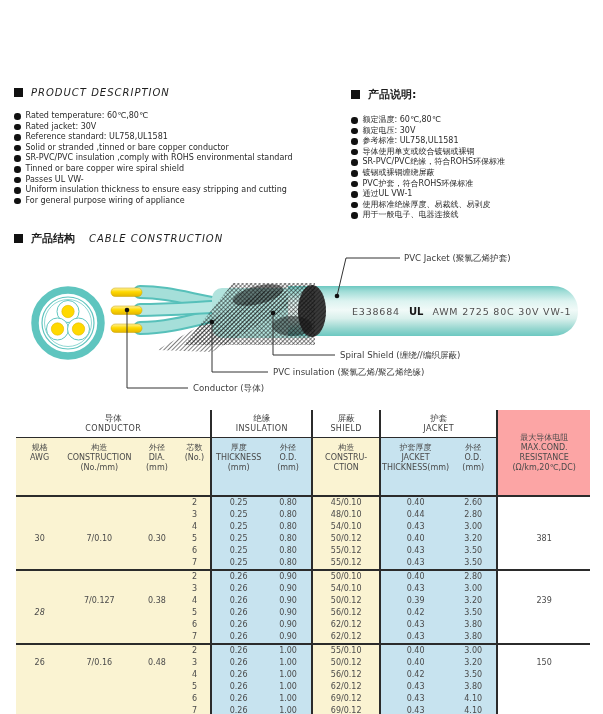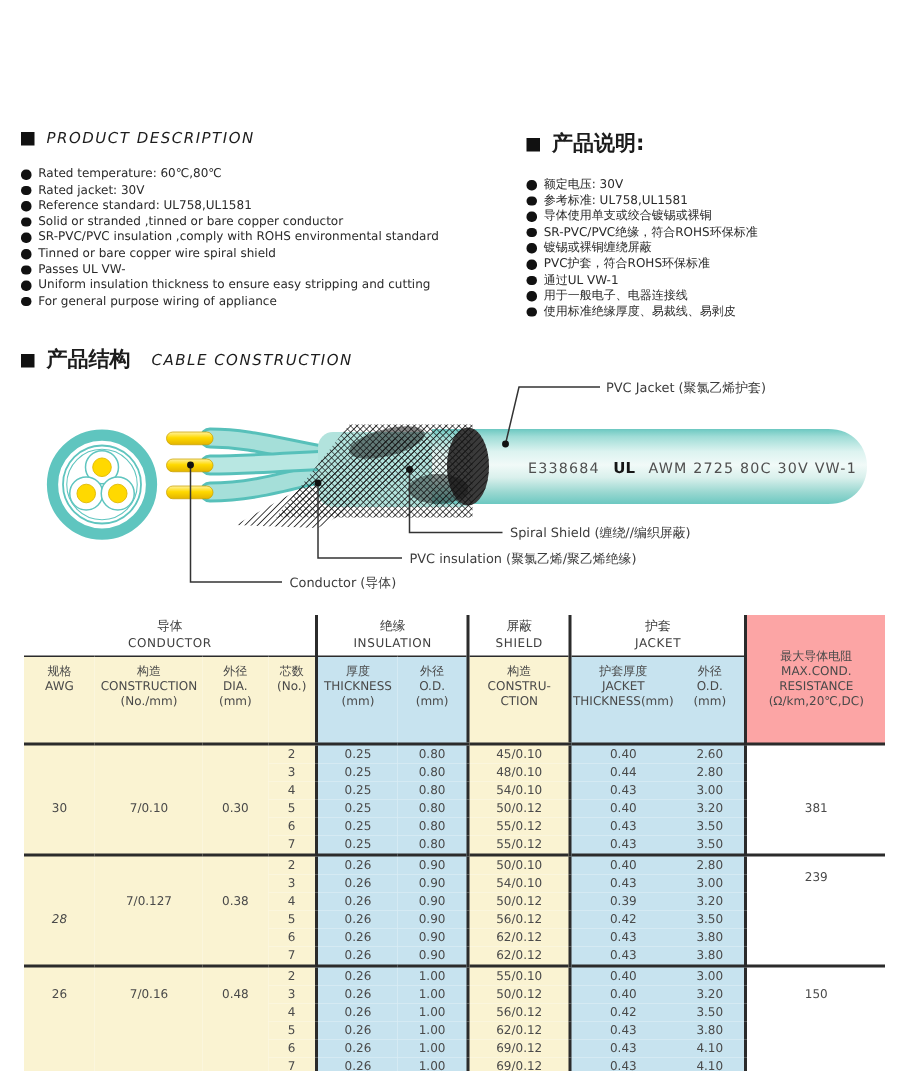--- a/index.html
+++ b/index.html
@@ -6,21 +6,21 @@
   body{
     width:603px;height:714px;position:relative;overflow:hidden;
     background:#ffffff;
     font-family:"DejaVu Sans","Liberation Sans",sans-serif;
     color:#2e2e2e;
   }
   
   .sec-title{display:flex;align-items:center;gap:8px;}
   .sq{width:9px;height:9px;background:#111;flex:0 0 auto;}
   .t-en{font-size:10px;letter-spacing:1px;color:#1c1c1c;font-style:italic;}
-  .t-zh{font-size:14px;font-weight:bold;color:#1c1c1c;}
+  .t-zh{font-size:11px;font-weight:bold;color:#1c1c1c;}
 
   
   #desc-left{position:absolute;left:14px;top:87px;width:334px;}
   #desc-right{position:absolute;left:351px;top:87px;width:250px;}
   ul.desc{list-style:none;margin:13px 0 0 0;padding:0;font-size:8px;color:#2a2a2a;}
   ul.desc li{line-height:10.6px;white-space:nowrap;display:flex;align-items:center;gap:5px;}
   ul.desc .dot{width:6.5px;height:6.5px;border-radius:50%;background:#111;flex:0 0 auto;}
 
   #sec2-title{position:absolute;left:14px;top:231px;}
   #sec2-title .t-en{margin-left:6px;}
@@ -101,20 +101,24 @@
 </div>
 
 <div id="desc-right">
   <div class="sec-title">
     <span class="sq"></span>
     <span class="t-zh">产品说明:</span>
   </div>
   <ul class="desc">
       <li>
         <span class="dot"></span>
+        <span>额定温度: 60℃,80℃</span>
+      </li>
+      <li>
+        <span class="dot"></span>
         <span>额定电压: 30V</span>
       </li>
       <li>
         <span class="dot"></span>
         <span>参考标准: UL758,UL1581</span>
       </li>
       <li>
         <span class="dot"></span>
         <span>导体使用单支或绞合镀锡或裸铜</span>
       </li>
@@ -129,25 +133,25 @@
       <li>
         <span class="dot"></span>
         <span>PVC护套，符合ROHS环保标准</span>
       </li>
       <li>
         <span class="dot"></span>
         <span>通过UL VW-1</span>
       </li>
       <li>
         <span class="dot"></span>
+        <span>使用标准绝缘厚度、易裁线、易剥皮</span>
+      </li>
+      <li>
+        <span class="dot"></span>
         <span>用于一般电子、电器连接线</span>
-      </li>
-      <li>
-        <span class="dot"></span>
-        <span>使用标准绝缘厚度、易裁线、易剥皮</span>
       </li>
     </ul>
 </div>
 
 <div id="sec2-title" class="sec-title">
   <span class="sq"></span>
   <span class="t-zh">产品结构</span>
   <span class="t-en">CABLE CONSTRUCTION</span>
 </div>
 
@@ -385,21 +389,21 @@
         <tr>
           <td class="bg-y span" rowspan="6" style="padding-top: 36px; font-style: italic;">28</td>
           <td class="bg-y span" rowspan="6" style="padding-top: 24px;">7/0.127</td>
           <td class="bg-y span" rowspan="6" style="padding-top: 24px;">0.38</td>
           <td class="bg-y">2</td>
           <td class="bg-b sep">0.26</td>
           <td class="bg-b">0.90</td>
           <td class="bg-y sep">50/0.10</td>
           <td class="bg-b sep">0.40</td>
           <td class="bg-b">2.80</td>
-          <td class="bg-w sep span" rowspan="6" style="padding-top: 8px;">239</td>
+          <td class="bg-w sep span" rowspan="6" style="padding-top: 24px;">239</td>
         </tr>
         <tr>
           <td class="bg-y">3</td>
           <td class="bg-b sep">0.26</td>
           <td class="bg-b">0.90</td>
           <td class="bg-y sep">54/0.10</td>
           <td class="bg-b sep">0.43</td>
           <td class="bg-b">3.00</td>
         </tr>
         <tr>

